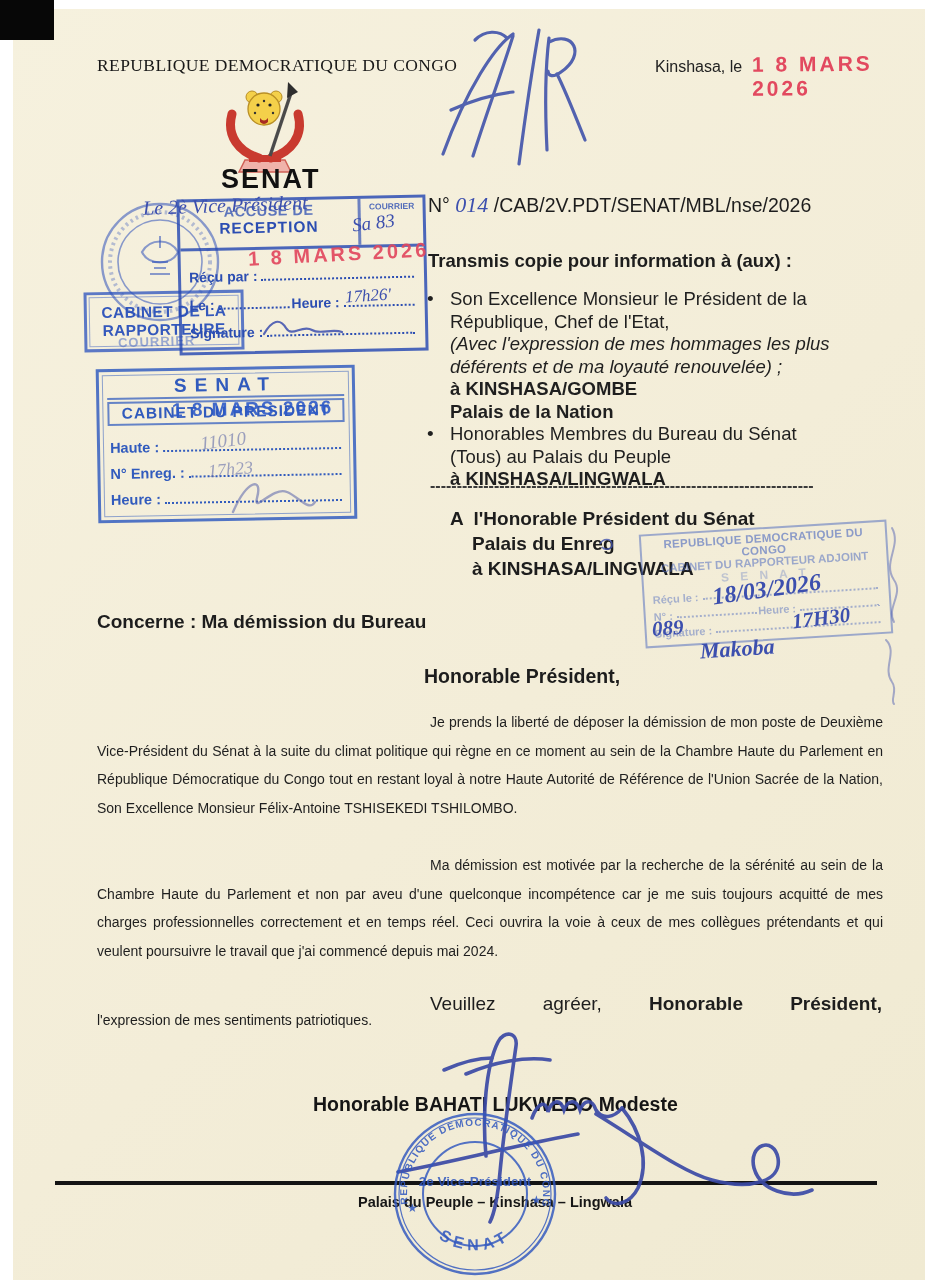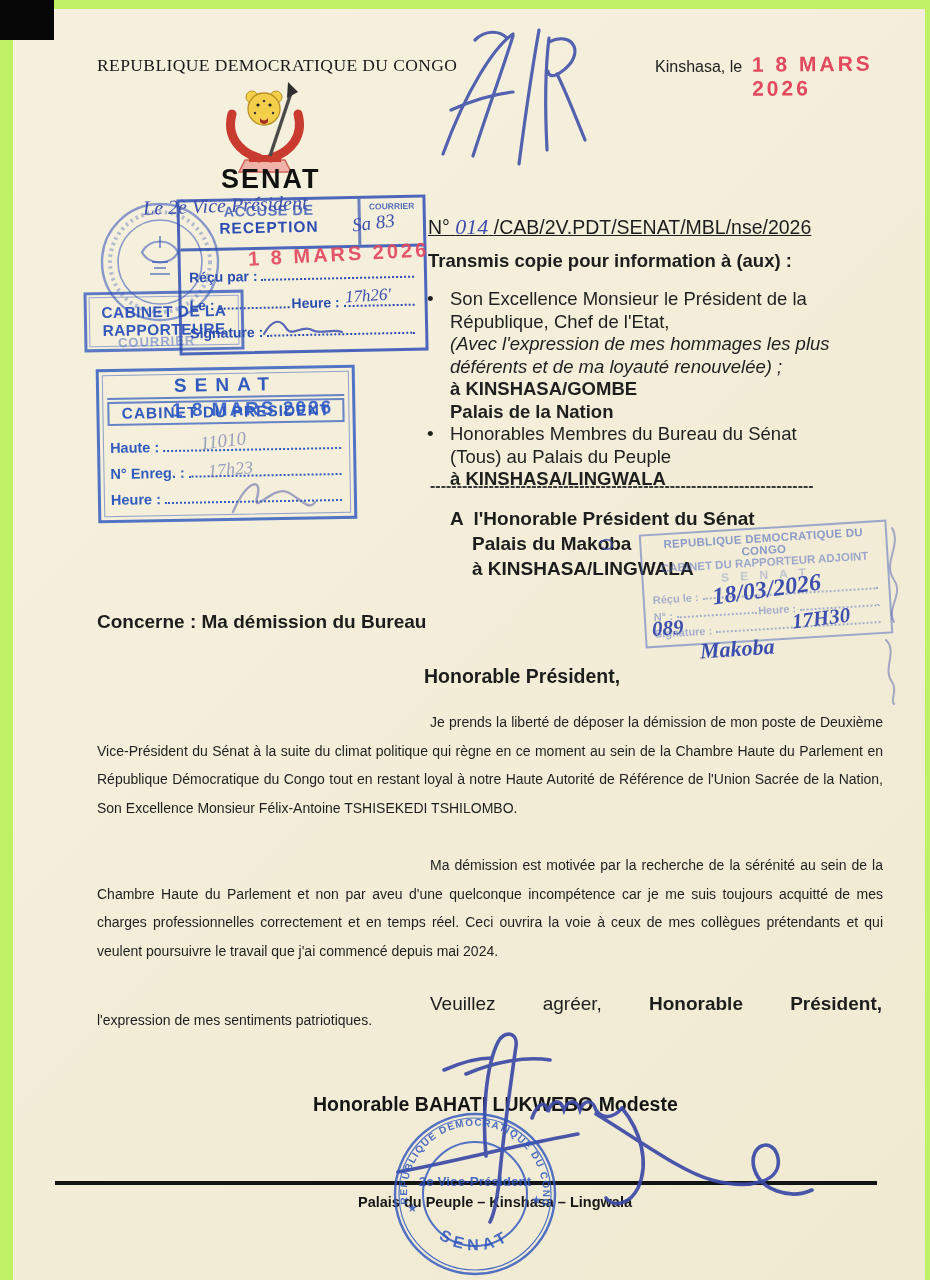--- a/index.html
+++ b/index.html
@@ -1,16 +1,16 @@
 <!DOCTYPE html>
 <html><head>
 <meta charset="utf-8">
 <style>
   html,body{margin:0;padding:0;background:#000;}
-  #page{position:relative;width:930px;height:1280px;background:#bef264;overflow:hidden;
+  #page{position:relative;width:930px;height:1280px;background:#ffffff;overflow:hidden;
         font-family:"Liberation Sans",sans-serif;color:#1d1d1d;}
   #paper{position:absolute;left:13px;top:9px;width:912px;height:1271px;
          background:linear-gradient(135deg,#f6f1de 0%,#f3edd8 55%,#f0ead2 100%);}
   .abs{position:absolute;}
   .b{font-weight:bold;}
   .i{font-style:italic;}
   .u{}
   .pre{white-space:pre;}
   .serif{font-family:"Liberation Serif",serif;}
   .hand{font-family:"Liberation Serif",serif;font-style:italic;color:#3c4fae;}
@@ -62,21 +62,21 @@
       <path d="M104,142 C110,96 118,42 124,8"></path>
       <path d="M132,128 C130,88 130,48 134,16"></path>
       <path d="M134,20 C158,8 172,32 146,50 C138,56 133,54 133,49"></path>
       <path d="M142,52 C152,72 161,96 170,118"></path>
     </g>
   </svg>
 
   <div class="abs" style="left:655px;top:58px;font-size:16px;color:#222;">Kinshasa, le</div>
   <div class="abs redstamp" style="left:752px;top:52px;font-size:21px;transform:rotate(-.5deg);">1 8 MARS 2026</div>
 
-  <div class="abs" style="left:428px;top:214px;font-size:19.5px;text-decoration:underline;">
+  <div class="abs" style="left:428px;top:192px;font-size:19.5px;">
     <span>N°</span>
     <span class="hand" style="font-size:22px;">014</span>
     <span>/CAB/2V.PDT/SENAT/MBL/nse/2026</span>
   </div>
 
   <div class="abs b u" style="left:428px;top:250px;font-size:18.5px;">Transmis copie pour information à (aux) :</div>
 
   <div class="abs blist" style="left:427px;top:288px;width:460px;">
     <div class="bitem">
       <div>Son Excellence Monsieur le Président de la</div>
@@ -90,21 +90,21 @@
       <div>Honorables Membres du Bureau du Sénat</div>
       <div>(Tous) au Palais du Peuple</div>
       <div class="b u">à KINSHASA/LINGWALA</div>
     </div>
   </div>
 
   <div class="abs b" style="left:430px;top:477px;width:452px;height:18px;overflow:hidden;white-space:nowrap;font-size:16px;color:#3a3a3a;letter-spacing:0;">------------------------------------------------------------------------</div>
 
   <div class="abs b" style="left:450px;top:506px;font-size:19px;line-height:25px;">
     <div class="pre">A  l'Honorable Président du Sénat</div>
-    <div style="padding-left:22px;">Palais du Makoba</div>
+    <div style="padding-left:22px;">Palais du Enreg</div>
     <div class="u" style="padding-left:22px;">à KINSHASA/LINGWALA</div>
   </div>
   <svg class="abs" style="left:597px;top:536px;" width="18" height="16" viewBox="0 0 18 16">
     <path d="M3,8 C6,2 14,2 15,8 C16,13 8,15 5,11" fill="none" stroke="#4455b0" stroke-width="1.6" opacity=".8"></path>
   </svg>
 
   <div class="abs" style="left:97px;top:611px;font-size:19px;">
     <span class="b">Concerne : </span><span class="b u">Ma démission du Bureau</span>
   </div>
 

